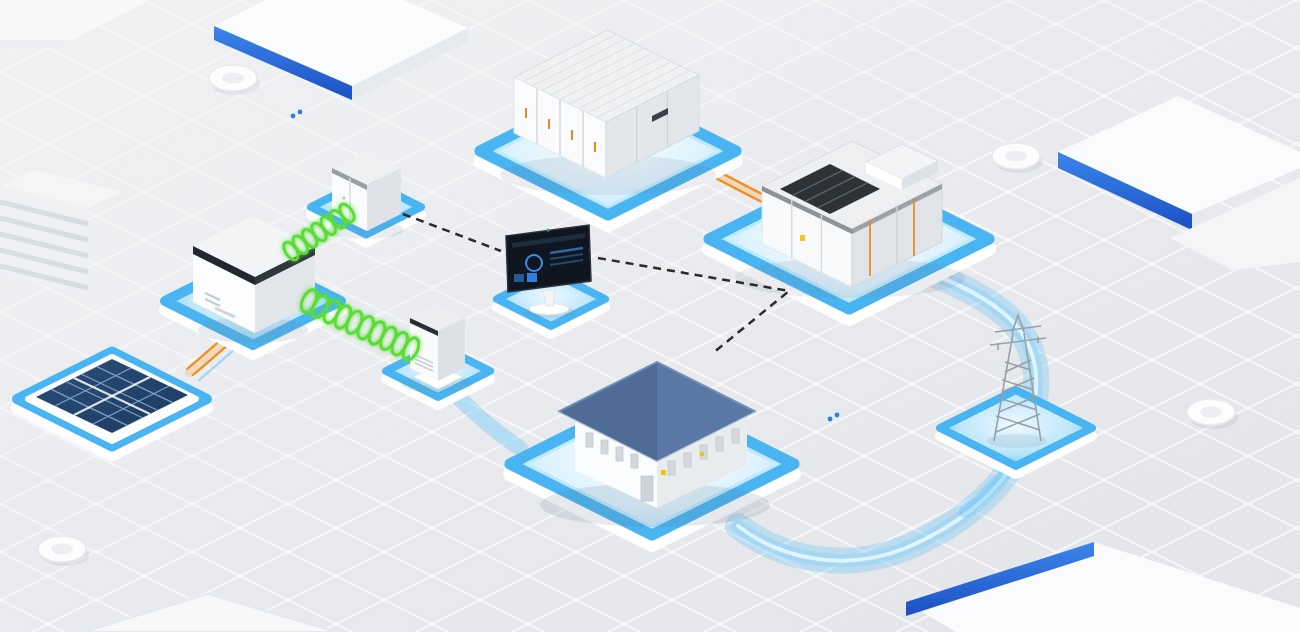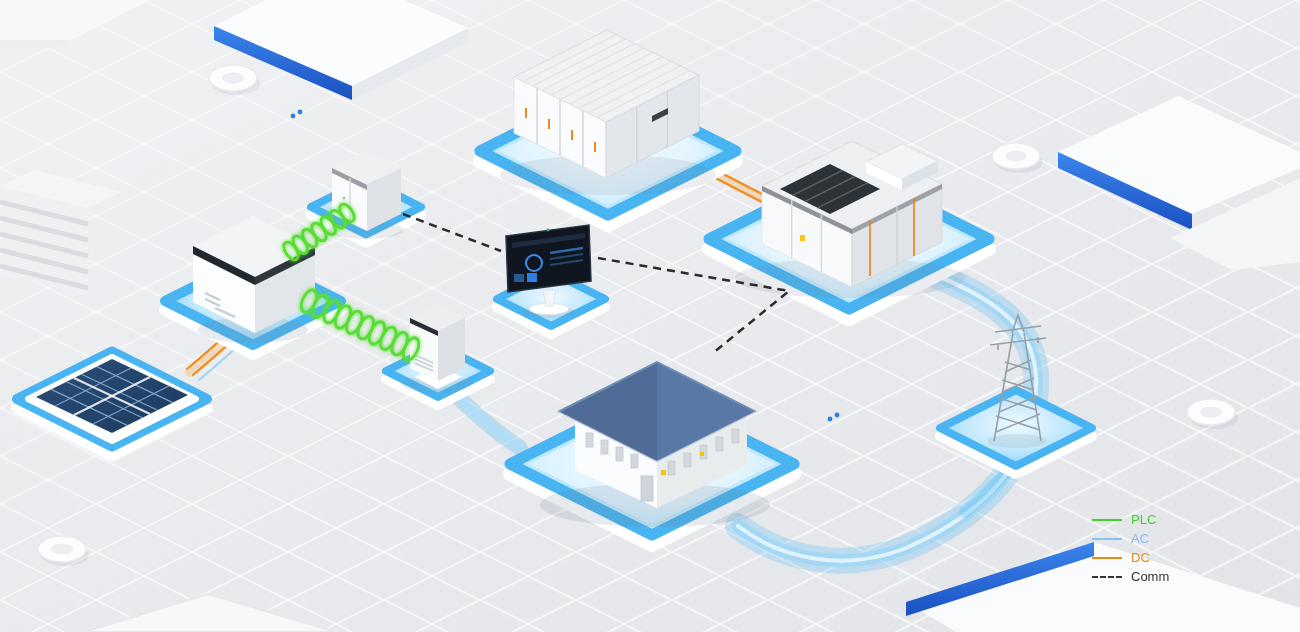--- a/index.html
+++ b/index.html
@@ -358,31 +358,13 @@
     <ellipse cx="399.7" cy="343.7" rx="6.5" ry="12" transform="rotate(25 399.7 343.7)"></ellipse>
     <ellipse cx="411" cy="349" rx="6.5" ry="12" transform="rotate(25 411 349)"></ellipse>
   </g>
 
   <g fill="none" stroke="#2b2b2b" stroke-width="2.5" stroke-dasharray="8 6">
     <path d="M 403 214 L 501 251"></path>
     <path d="M 598 258 L 789 291 L 713 353"></path>
   </g>
 </svg>
 
-  <div class="legend">
-    <div class="legend-row">
-      <span class="swatch" style="border-top-color: rgb(63, 209, 47);"></span>
-      <span class="legend-label" style="color: rgb(63, 209, 47);">PLC</span>
-    </div>
-    <div class="legend-row">
-      <span class="swatch" style="border-top-color: rgb(133, 194, 236);"></span>
-      <span class="legend-label" style="color: rgb(133, 194, 236);">AC</span>
-    </div>
-    <div class="legend-row">
-      <span class="swatch" style="border-top-color: rgb(232, 137, 26);"></span>
-      <span class="legend-label" style="color: rgb(232, 137, 26);">DC</span>
-    </div>
-    <div class="legend-row">
-      <span class="swatch dashed" style="border-top-color: rgb(51, 51, 51);"></span>
-      <span class="legend-label" style="color: rgb(51, 51, 51);">Comm</span>
-    </div>
-  </div>
 </div>
 
 </body></html>

